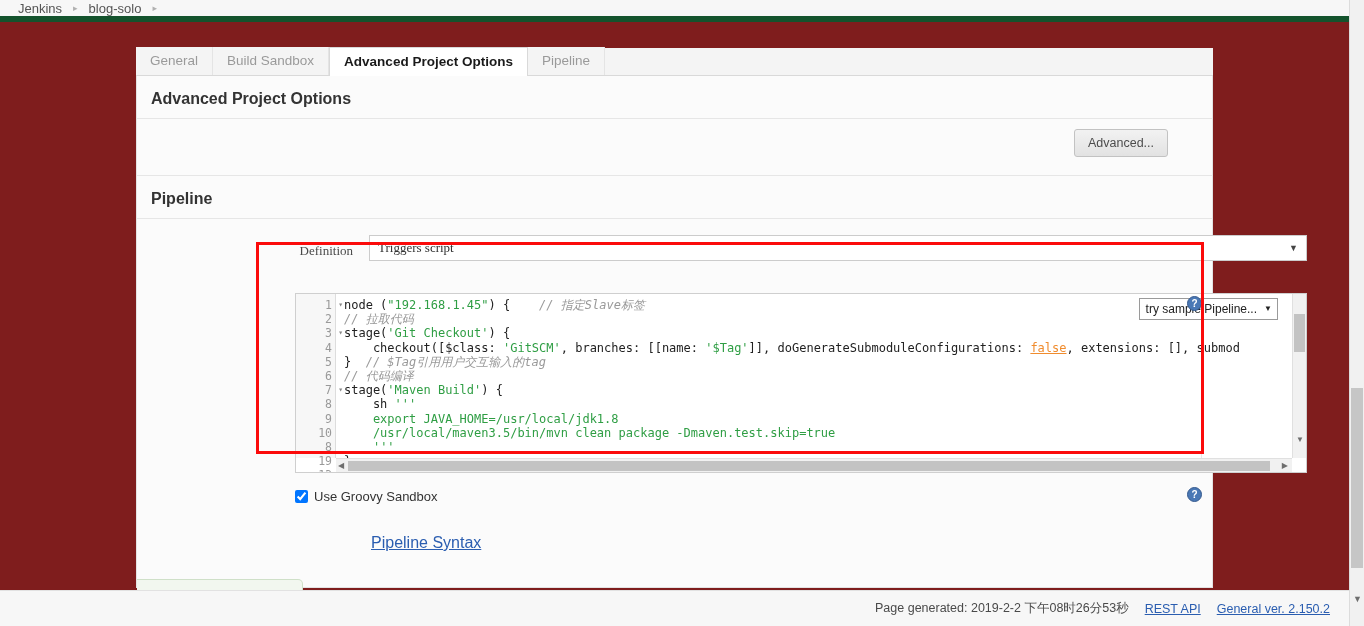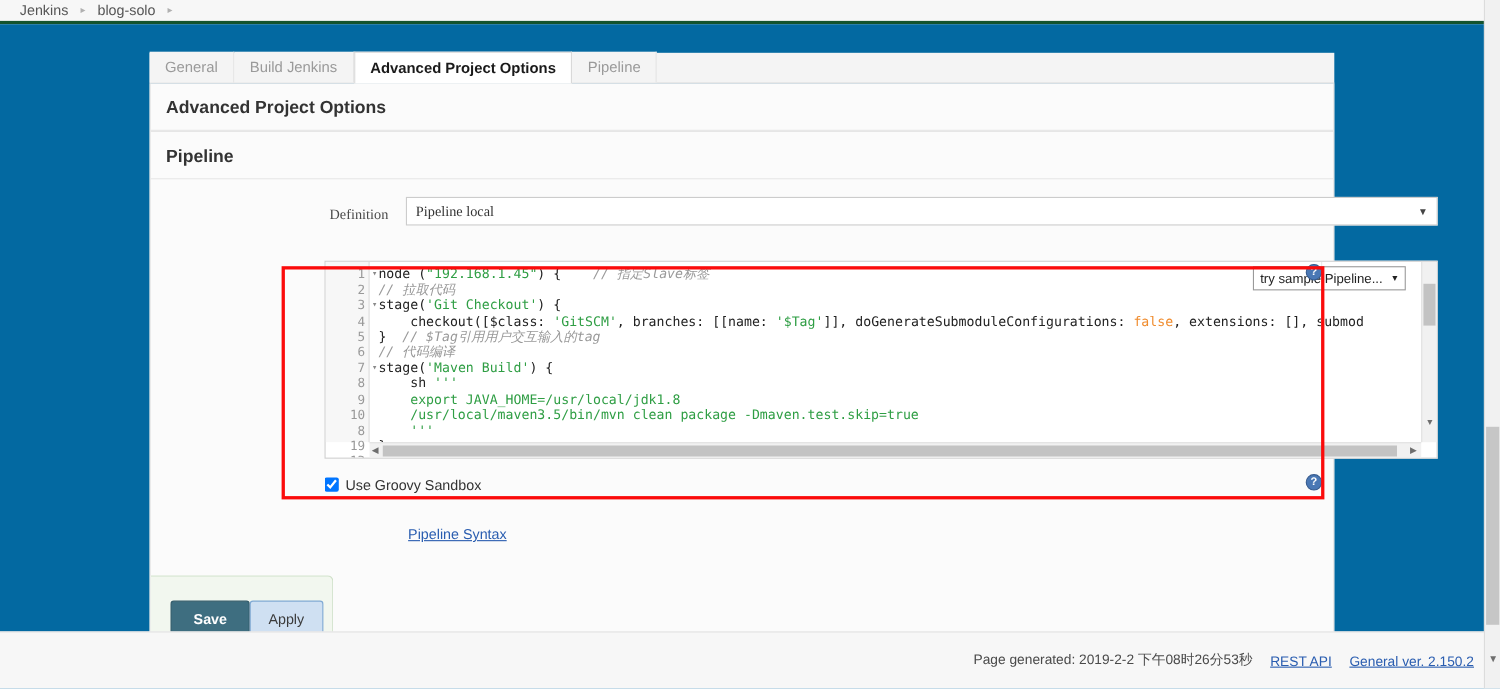--- a/index.html
+++ b/index.html
@@ -11,21 +11,21 @@
     font-size: 13px;
     color: #333333;
     overflow: hidden;
     position: relative;
   }
 
   
   .breadcrumb-bar {
     height: 22px;
     background: #f7f7f7;
-    border-bottom: 3px solid #14532d;
+    border-bottom: 6px solid #14532d;
     display: flex;
     align-items: center;
     padding-left: 16px;
     font-size: 13px;
     text-align: center;
   }
   .crumb {
     color: #555555;
     text-decoration: none;
     padding: 0 2px;
@@ -34,21 +34,21 @@
     color: #b0b0b0;
     font-size: 9px;
     padding: 0 9px;
     line-height: 1;
   }
 
   
   .page-wrap {
     position: relative;
     height: 604px;
-    background: #0369a1;
+    background: #7f1d1d;
   }
 
   
   .tab-bar {
     position: absolute;
     left: 136px; top: 26px;
     width: 1077px;
     height: 28px;
     display: flex;
     align-items: flex-end;
@@ -211,21 +211,21 @@
   .code-area {
     flex: 1;
     padding: 4px 0 0 8px;
     overflow: hidden;
     white-space: pre;
     color: #222222;
   }
   .code-area .cline { height: 14.2px; white-space: pre; }
   .tok-str { color: #2f9e44; }
   .tok-com { color: #999999; font-style: italic; }
-  .tok-kw  { color: #f08c2e; }
+  .tok-kw  { color: #f08c2e; text-decoration: underline; }
   .tok-pln { color: #222222; }
 
   .editor-guide {
     position: absolute;
     left: 905px; top: 0; bottom: 14px;
     width: 1px;
     background: #e8e8e8;
   }
 
   
@@ -317,21 +317,21 @@
     text-align: center;
     cursor: pointer;
   }
 
   
   .syntax-link {
     position: absolute;
     left: 234px; top: 241px;
     color: #2a5db0;
     text-decoration: underline;
-    font-size: 13px;
+    font-size: 16px;
     cursor: pointer;
   }
 
   
   .save-bar {
     position: absolute;
     left: 0; top: 286px;
     width: 166px;
     height: 78px;
     background: #f2f7ef;
@@ -371,27 +371,27 @@
     border: 3px solid #fb0b0b;
     pointer-events: none;
     z-index: 50;
   }
 
   
   .footer {
     position: absolute;
     left: 0; bottom: 0;
     width: 1364px;
-    height: 52px;
+    height: 36px;
     background: #f7f7f7;
     border-top: 1px solid #e2e2e2;
     display: flex;
     align-items: center;
     justify-content: flex-end;
-    padding-right: 24px;
+    padding-right: 34px;
     gap: 16px;
     font-size: 12.5px;
     color: #4a4a4a;
     margin-top: 40px;
   }
   .footer a {
     color: #2a5db0;
     text-decoration: underline;
     cursor: pointer;
   }
@@ -424,39 +424,42 @@
   <a class="crumb">Jenkins</a>
   <span class="crumb-sep">▸</span>
   <a class="crumb">blog-solo</a>
   <span class="crumb-sep">▸</span>
 </div>
 
 <div class="page-wrap">
 
   <div class="tab-bar">
     <div class="tab">General</div>
-    <div class="tab">Build Jenkins</div>
+    <div class="tab">Build Sandbox</div>
     <div class="tab active">Advanced Project Options</div>
     <div class="tab">Pipeline</div>
   </div>
 
   <div class="config-panel">
 
     <div class="section-heading">Advanced Project Options</div>
     <div class="section-rule"></div>
 
+    <div class="advanced-row">
+      <div class="advanced-btn">Advanced...</div>
+    </div>
 
     <div class="section-rule"></div>
     <div class="section-heading">Pipeline</div>
     <div class="section-rule"></div>
 
     <div class="def-row">
       <div class="def-label">Definition</div>
       <div class="def-select">
-        <span>Pipeline local</span>
+        <span>Triggers script</span>
         <span class="caret">▼</span>
       </div>
     </div>
 
     <div class="script-row">
       <div class="script-label">Script</div>
 
       <div class="editor">
         <div class="editor-body">
           <div class="gutter" id="gutter">

